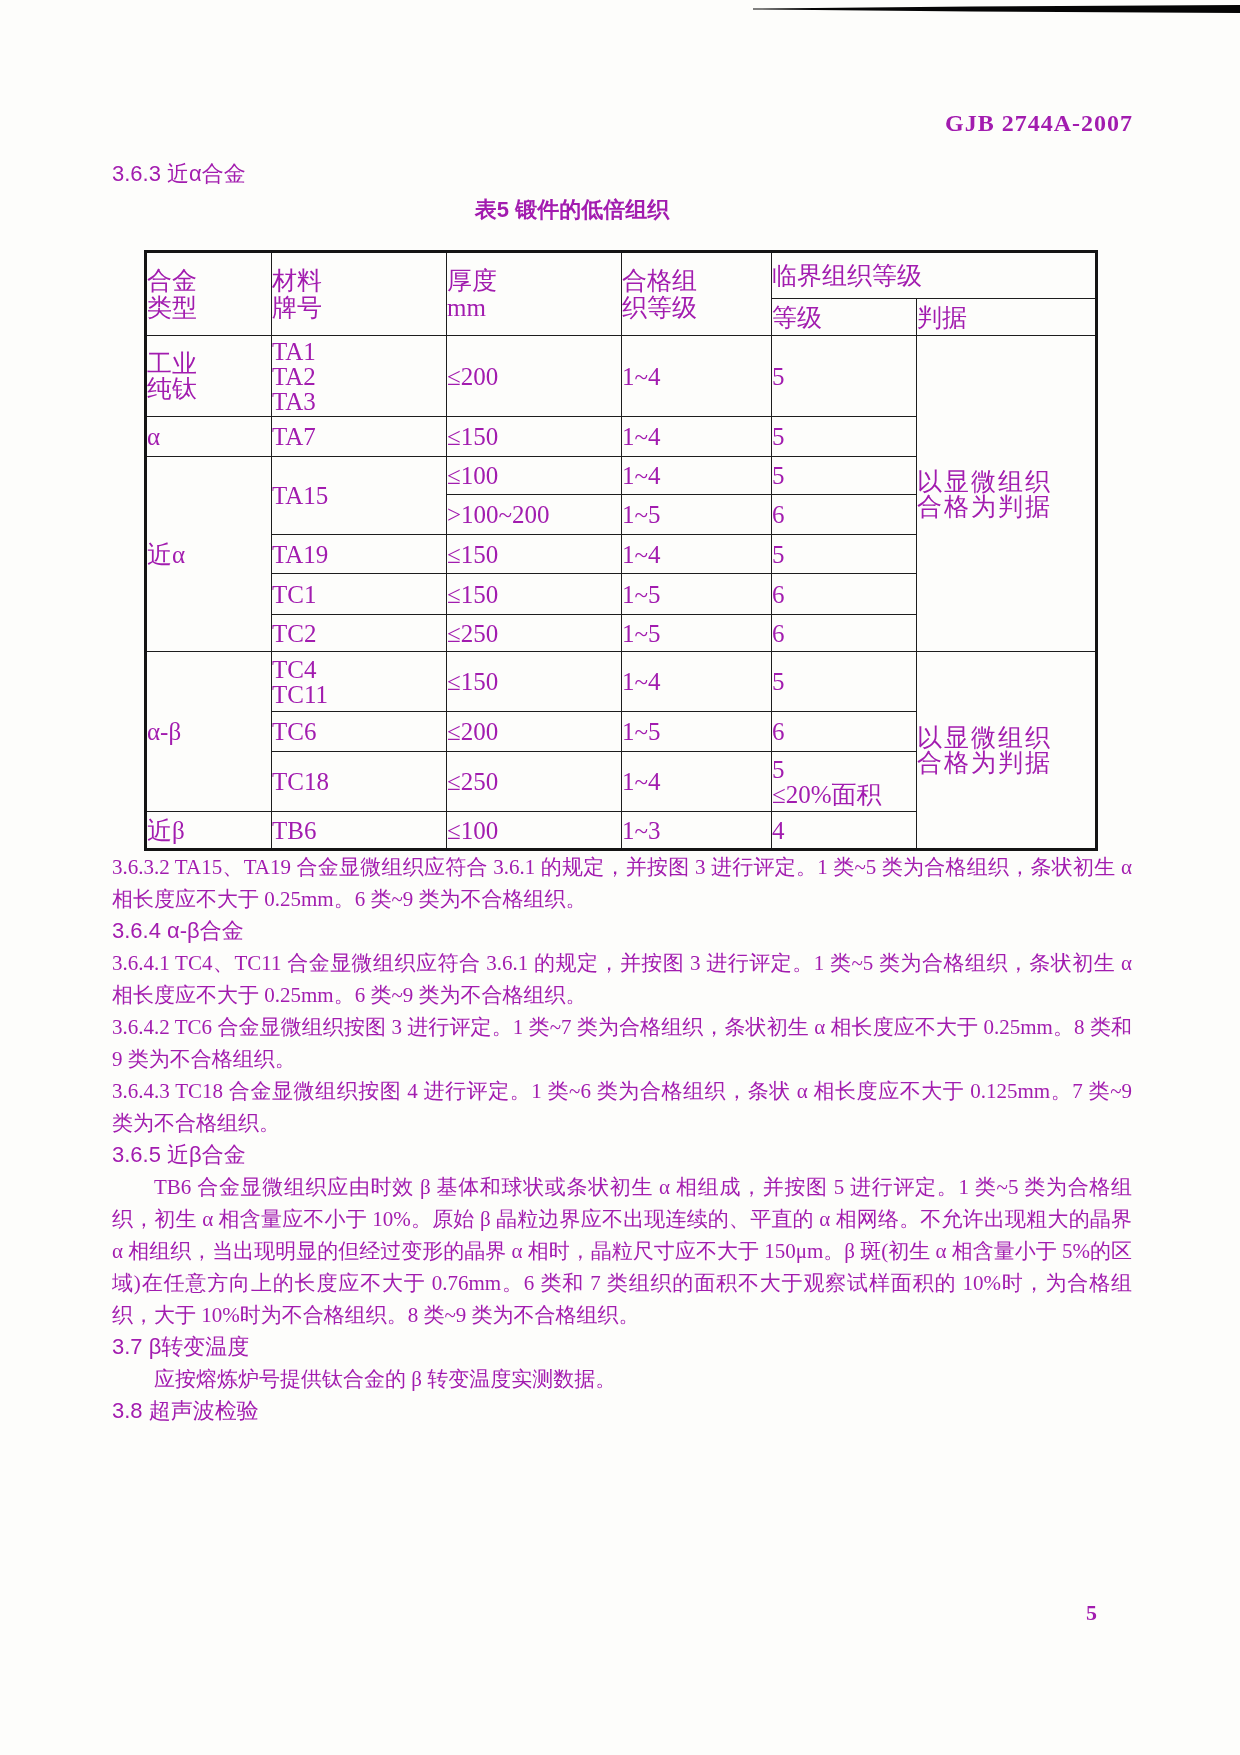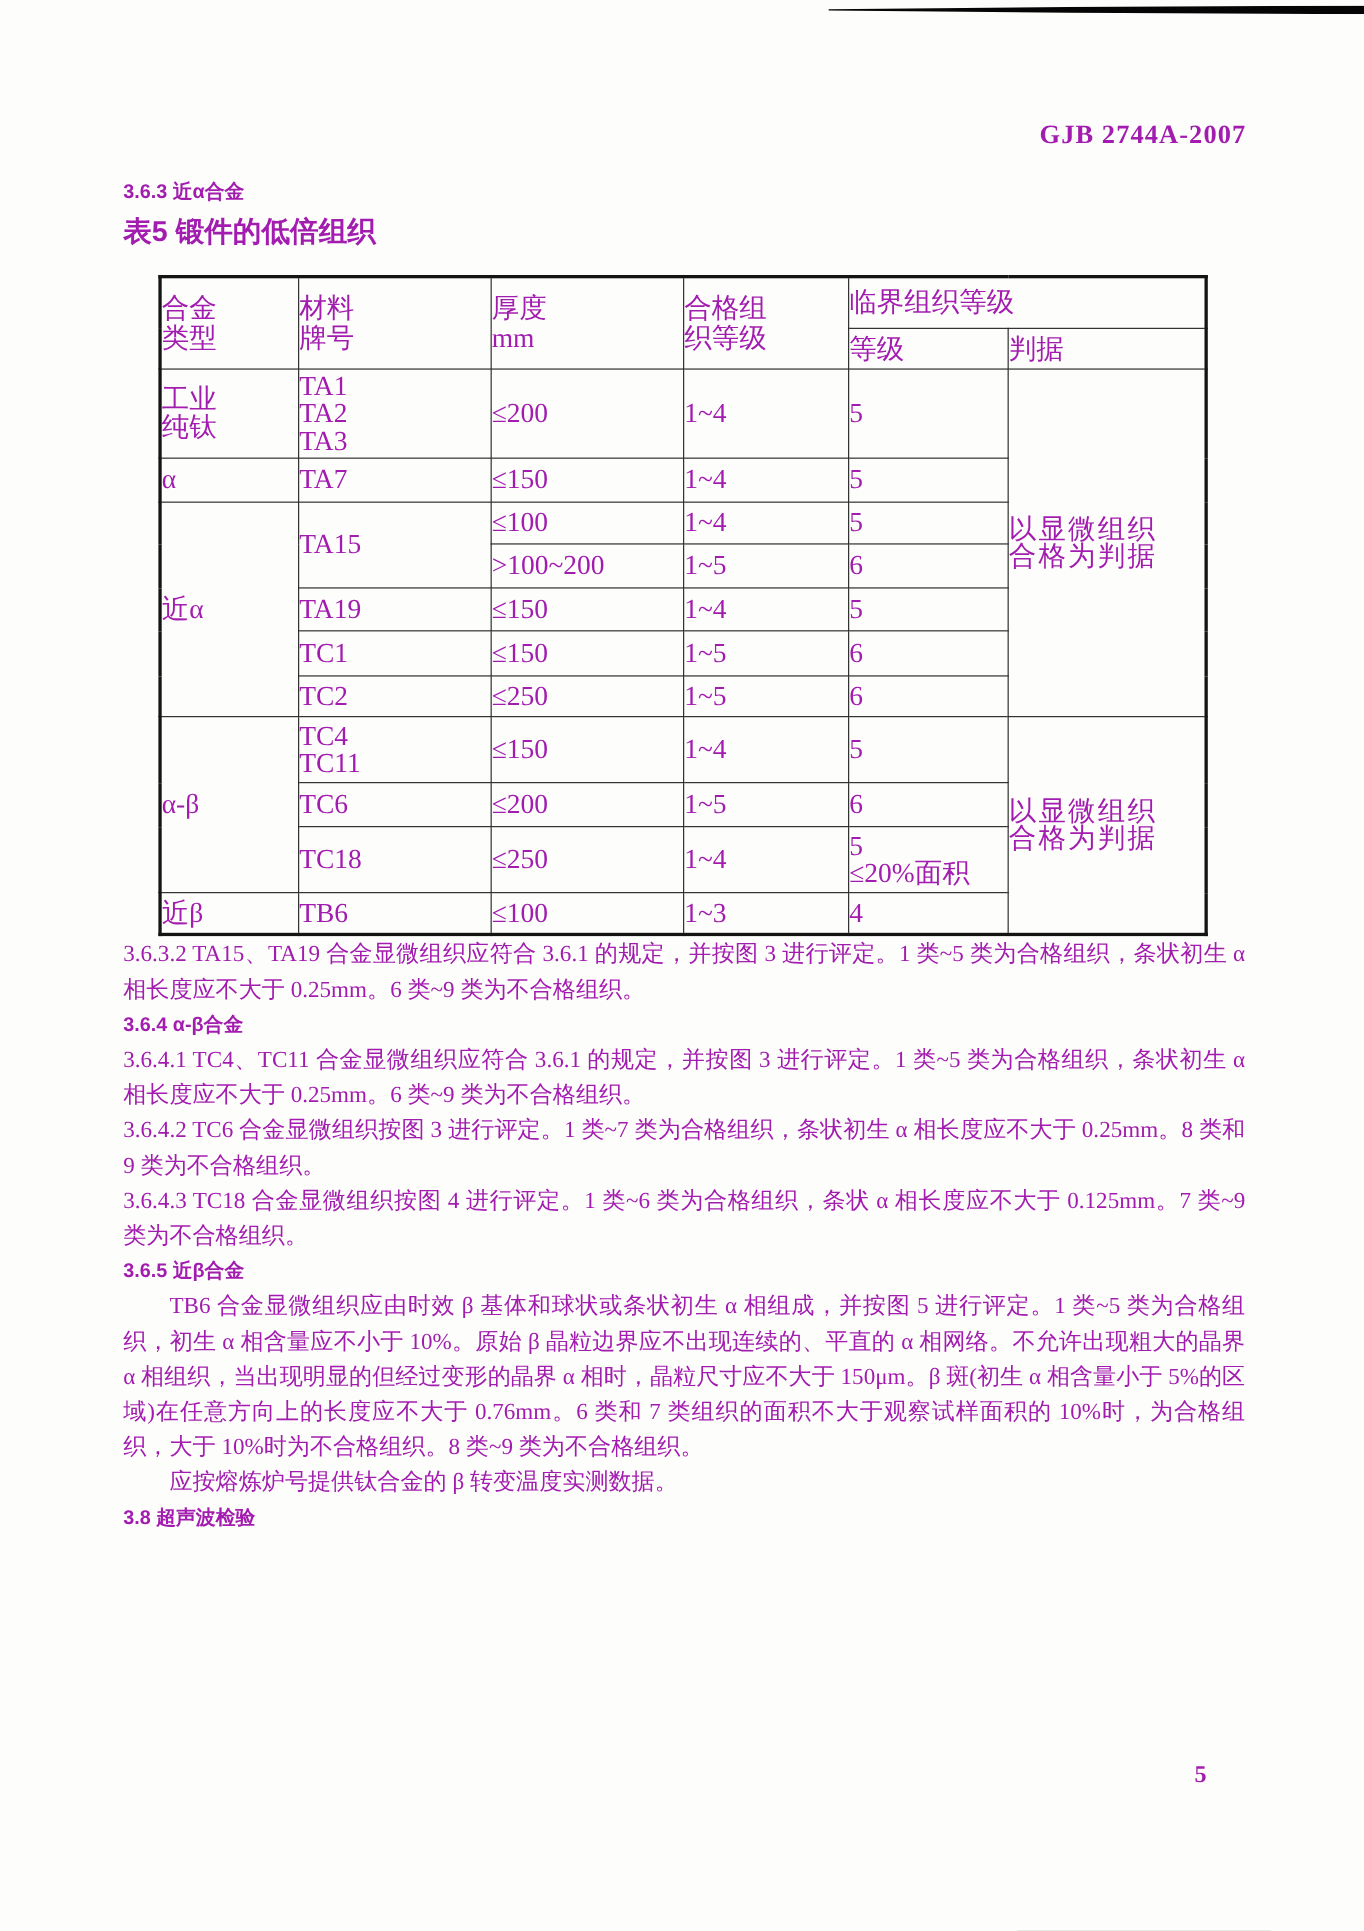--- a/index.html
+++ b/index.html
@@ -22,28 +22,28 @@
     font-size:24px;font-weight:bold;letter-spacing:1px;
     font-family:"Liberation Serif","DejaVu Serif",serif;
   }
   .content{position:absolute;left:112px;top:158px;width:1020px;}
   p.body{
     font-size:21px;line-height:32px;margin:0;
     text-align:justify;text-justify:inter-ideograph;
   }
   p.body.indent{text-indent:2em;}
   p.heading{
-    font-size:18px;line-height:32px;margin:0;font-weight:bold;
+    font-size:22px;line-height:32px;margin:0;font-weight:normal;
     font-family:"Liberation Sans","DejaVu Sans",sans-serif;
   }
   .after-table{margin-top:12px;}
   .table-title{
-    font-size:26px;line-height:28px;font-weight:bold;
+    font-size:22px;line-height:28px;font-weight:bold;
     font-family:"Liberation Sans","DejaVu Sans",sans-serif;
-    text-align:left;margin:6px 0 26px 0;
+    text-align:center;margin:6px 0 26px 0;
     padding-right:100px;
   }
   table.t5{
     margin-left:32px;width:951px;height:600px;
     border-collapse:collapse;table-layout:fixed;
     border:3px solid #141414;
   }
   table.t5 th, table.t5 td{
     border:1.6px solid #1d1d1d;
     padding:0;margin:0;
@@ -201,20 +201,21 @@
     <p class="body">3.6.4.1  TC4、TC11 合金显微组织应符合 3.6.1 的规定，并按图 3 进行评定。1 类~5 类为合格组织，条状初生 α 相长度应不大于 0.25mm。6 类~9 类为不合格组织。</p>
 
     <p class="body">3.6.4.2  TC6 合金显微组织按图 3 进行评定。1 类~7 类为合格组织，条状初生 α 相长度应不大于 0.25mm。8 类和 9 类为不合格组织。</p>
 
     <p class="body">3.6.4.3  TC18 合金显微组织按图 4 进行评定。1 类~6 类为合格组织，条状 α 相长度应不大于 0.125mm。7 类~9 类为不合格组织。</p>
 
     <p class="heading">3.6.5  近β合金</p>
 
     <p class="body indent">TB6 合金显微组织应由时效 β 基体和球状或条状初生 α 相组成，并按图 5 进行评定。1 类~5 类为合格组织，初生 α 相含量应不小于 10%。原始 β 晶粒边界应不出现连续的、平直的 α 相网络。不允许出现粗大的晶界 α 相组织，当出现明显的但经过变形的晶界 α 相时，晶粒尺寸应不大于 150μm。β 斑(初生 α 相含量小于 5%的区域)在任意方向上的长度应不大于 0.76mm。6 类和 7 类组织的面积不大于观察试样面积的 10%时，为合格组织，大于 10%时为不合格组织。8 类~9 类为不合格组织。</p>
 
+    <p class="heading">3.7  β转变温度</p>
 
     <p class="body indent">应按熔炼炉号提供钛合金的 β 转变温度实测数据。</p>
 
     <p class="heading">3.8  超声波检验</p>
 
   </div>
 
   <div class="page-number">5</div>
 
 </div>

